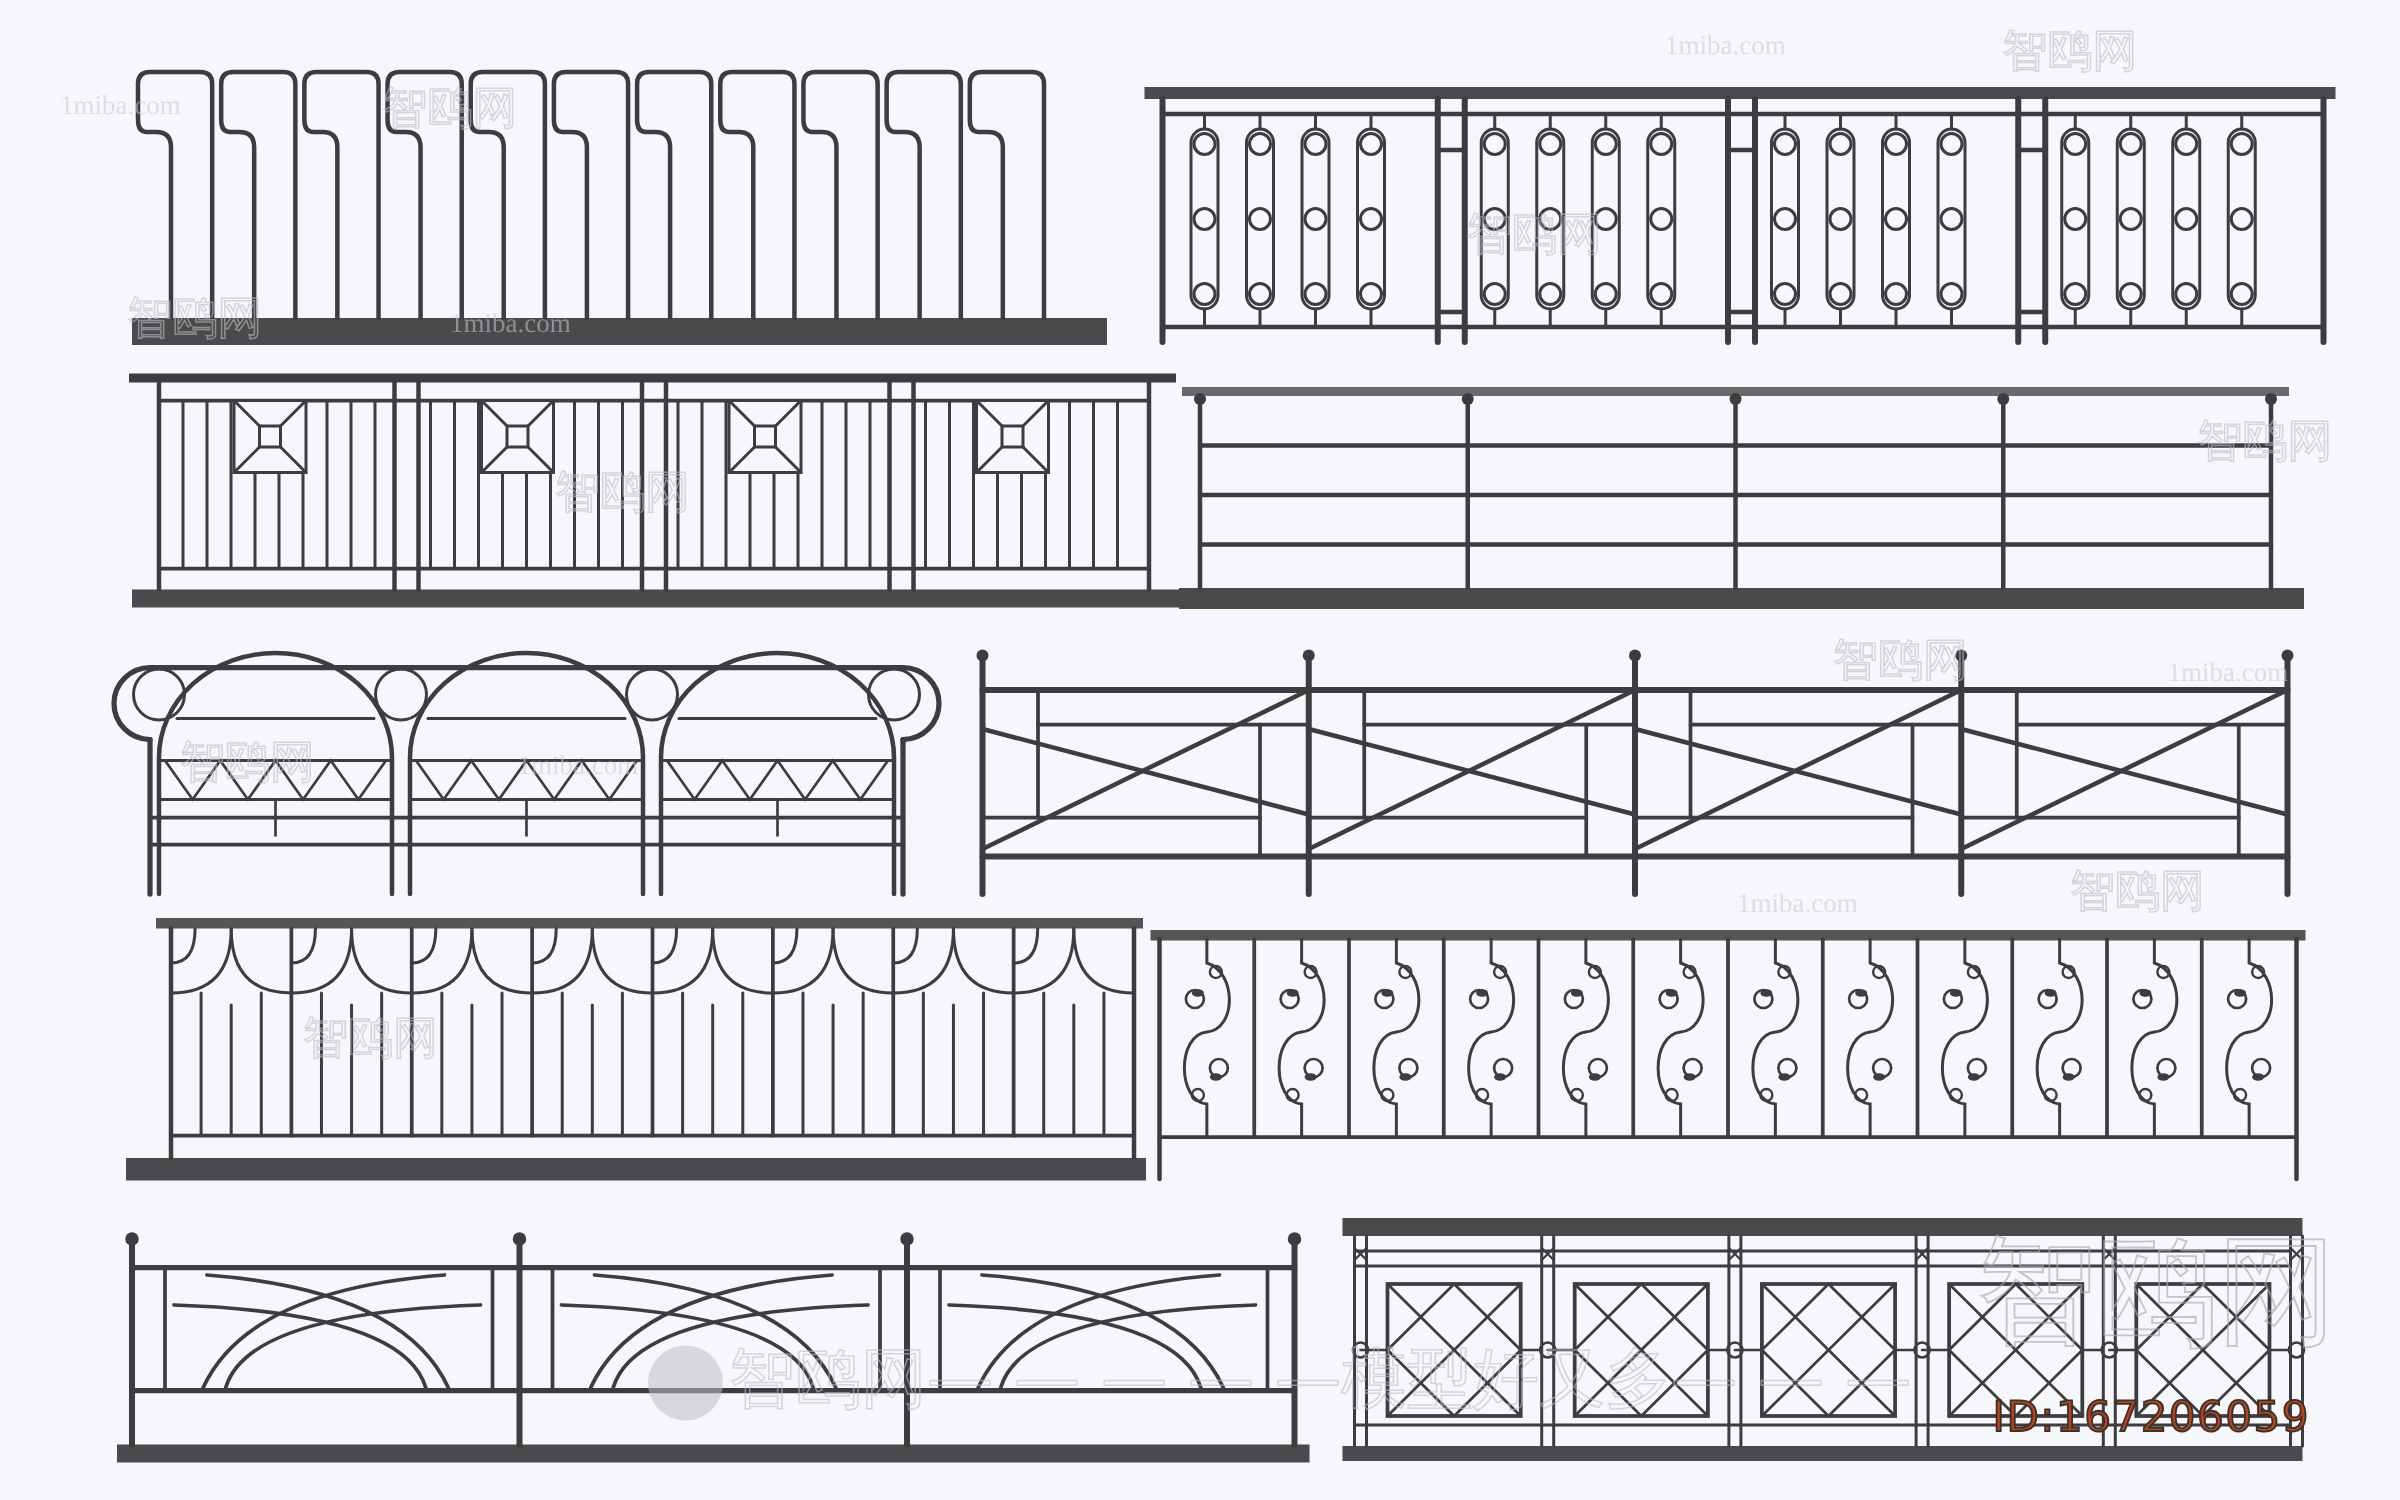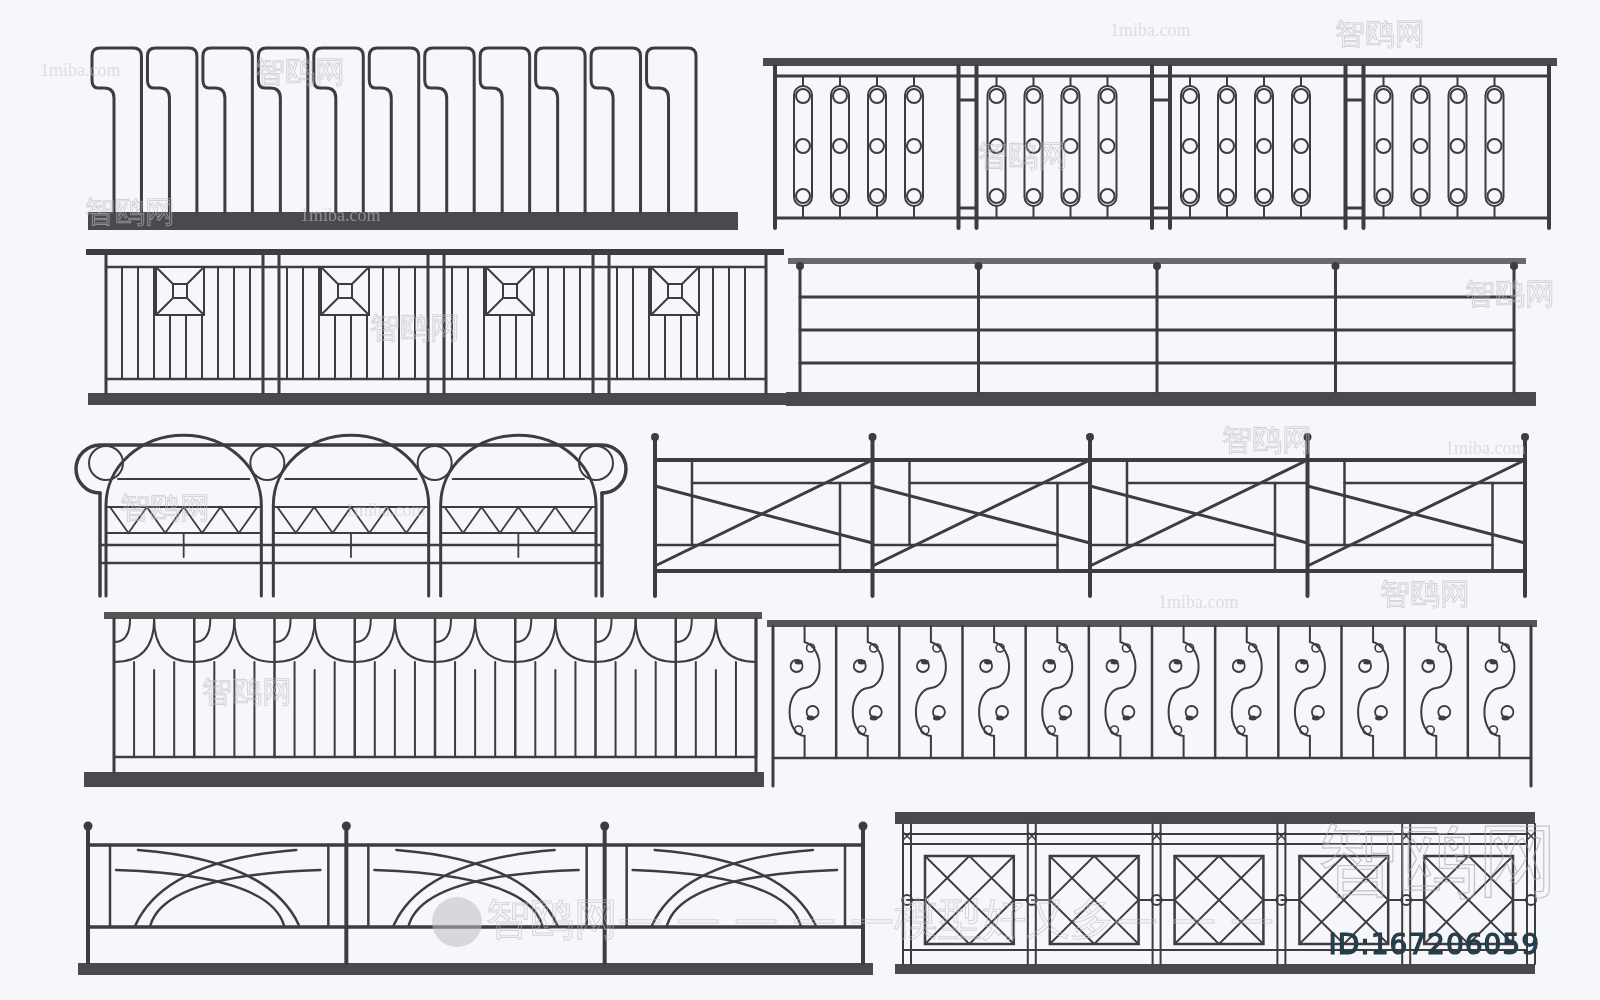--- a/index.html
+++ b/index.html
@@ -1,21 +1,21 @@
 <!DOCTYPE html>
 <html><head>
 <meta charset="utf-8">
 <style>
   html, body { margin:0; padding:0; }
   body { width:1600px; height:1000px; background:#f5f7fa; position:relative; overflow:hidden; font-family:"DejaVu Sans", sans-serif; }
   #canvas { position:absolute; left:0; top:0; width:1600px; height:1000px; }
   .wm { position:absolute; color:rgba(200,200,205,0.55); font-size:18px; white-space:nowrap; pointer-events:none; font-family:Liberation Serif, serif; }
   .wm-cn { position:absolute; color:transparent; -webkit-text-stroke:1px rgba(190,190,195,0.6); font-size:30px; white-space:nowrap; pointer-events:none; }
   .wm-big { position:absolute; color:transparent; -webkit-text-stroke:1.2px rgba(170,170,175,0.65); font-size:80px; white-space:nowrap; pointer-events:none; }
-  .id-label { position:absolute; right:60px; top:928px; font-size:28px; color:#0c4a6e; -webkit-text-stroke:1.2px #333; letter-spacing:1px; font-family:"DejaVu Sans", sans-serif; }
+  .id-label { position:absolute; right:60px; top:928px; font-size:28px; color:#c2410c; -webkit-text-stroke:1.2px #333; letter-spacing:1px; font-family:"DejaVu Sans", sans-serif; }
   .logo-circle { position:absolute; left:432px; top:897px; width:50px; height:50px; border-radius:50%; background:rgba(190,190,195,0.55); }
 </style>
 </head>
 <body>
 
 <svg id="canvas" width="1600" height="1000" viewBox="0 0 1600 1000" xmlns="http://www.w3.org/2000/svg">
     <g>
       <rect x="88" y="212" width="650" height="18" fill="#4a4a4c"></rect>
       <path d="M114,212 L114,98 Q114,88 104,88 L98,88 Q92,88 92,80 L92,56 Q92,48 100,48 L133.45454545454544,48 Q141.45454545454544,48 141.45454545454544,56 L141.45454545454544,212" fill="none" stroke="#3d3d3f" stroke-width="3" stroke-linecap="round"></path>
       <path d="M169.45454545454544,212 L169.45454545454544,98 Q169.45454545454544,88 159.45454545454544,88 L153.45454545454544,88 Q147.45454545454544,88 147.45454545454544,80 L147.45454545454544,56 Q147.45454545454544,48 155.45454545454544,48 L188.90909090909088,48 Q196.90909090909088,48 196.90909090909088,56 L196.90909090909088,212" fill="none" stroke="#3d3d3f" stroke-width="3" stroke-linecap="round"></path>

